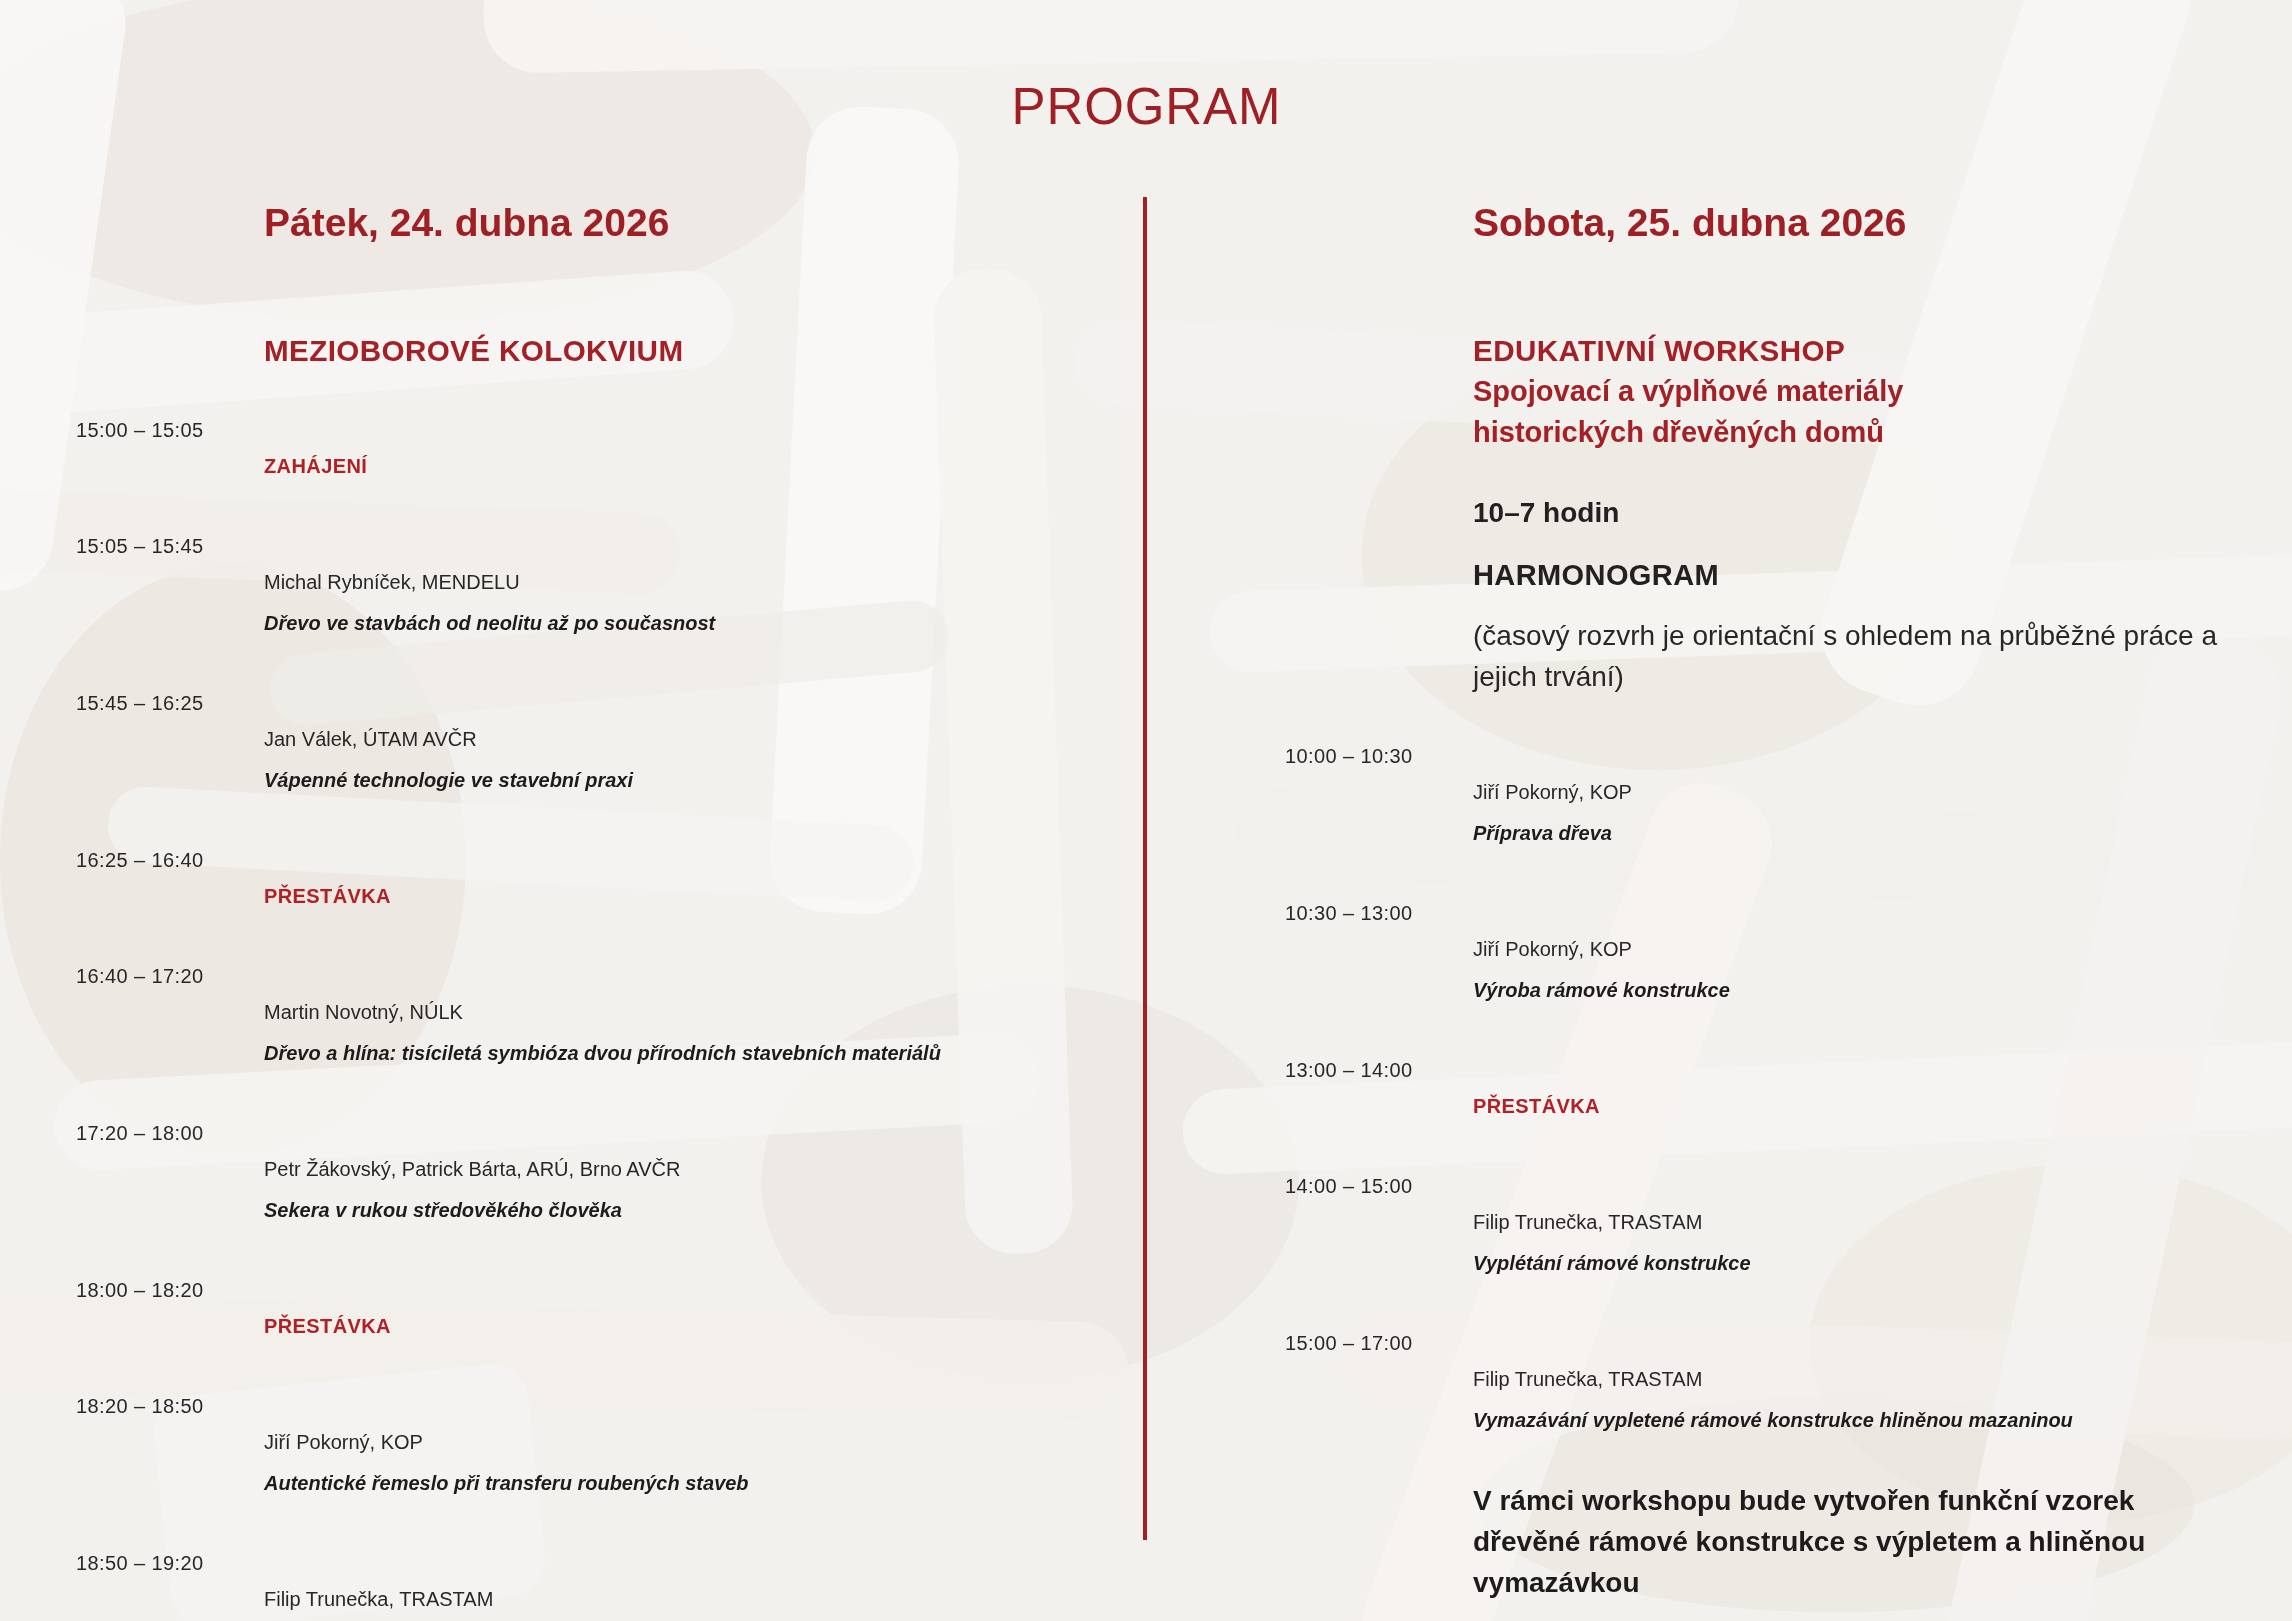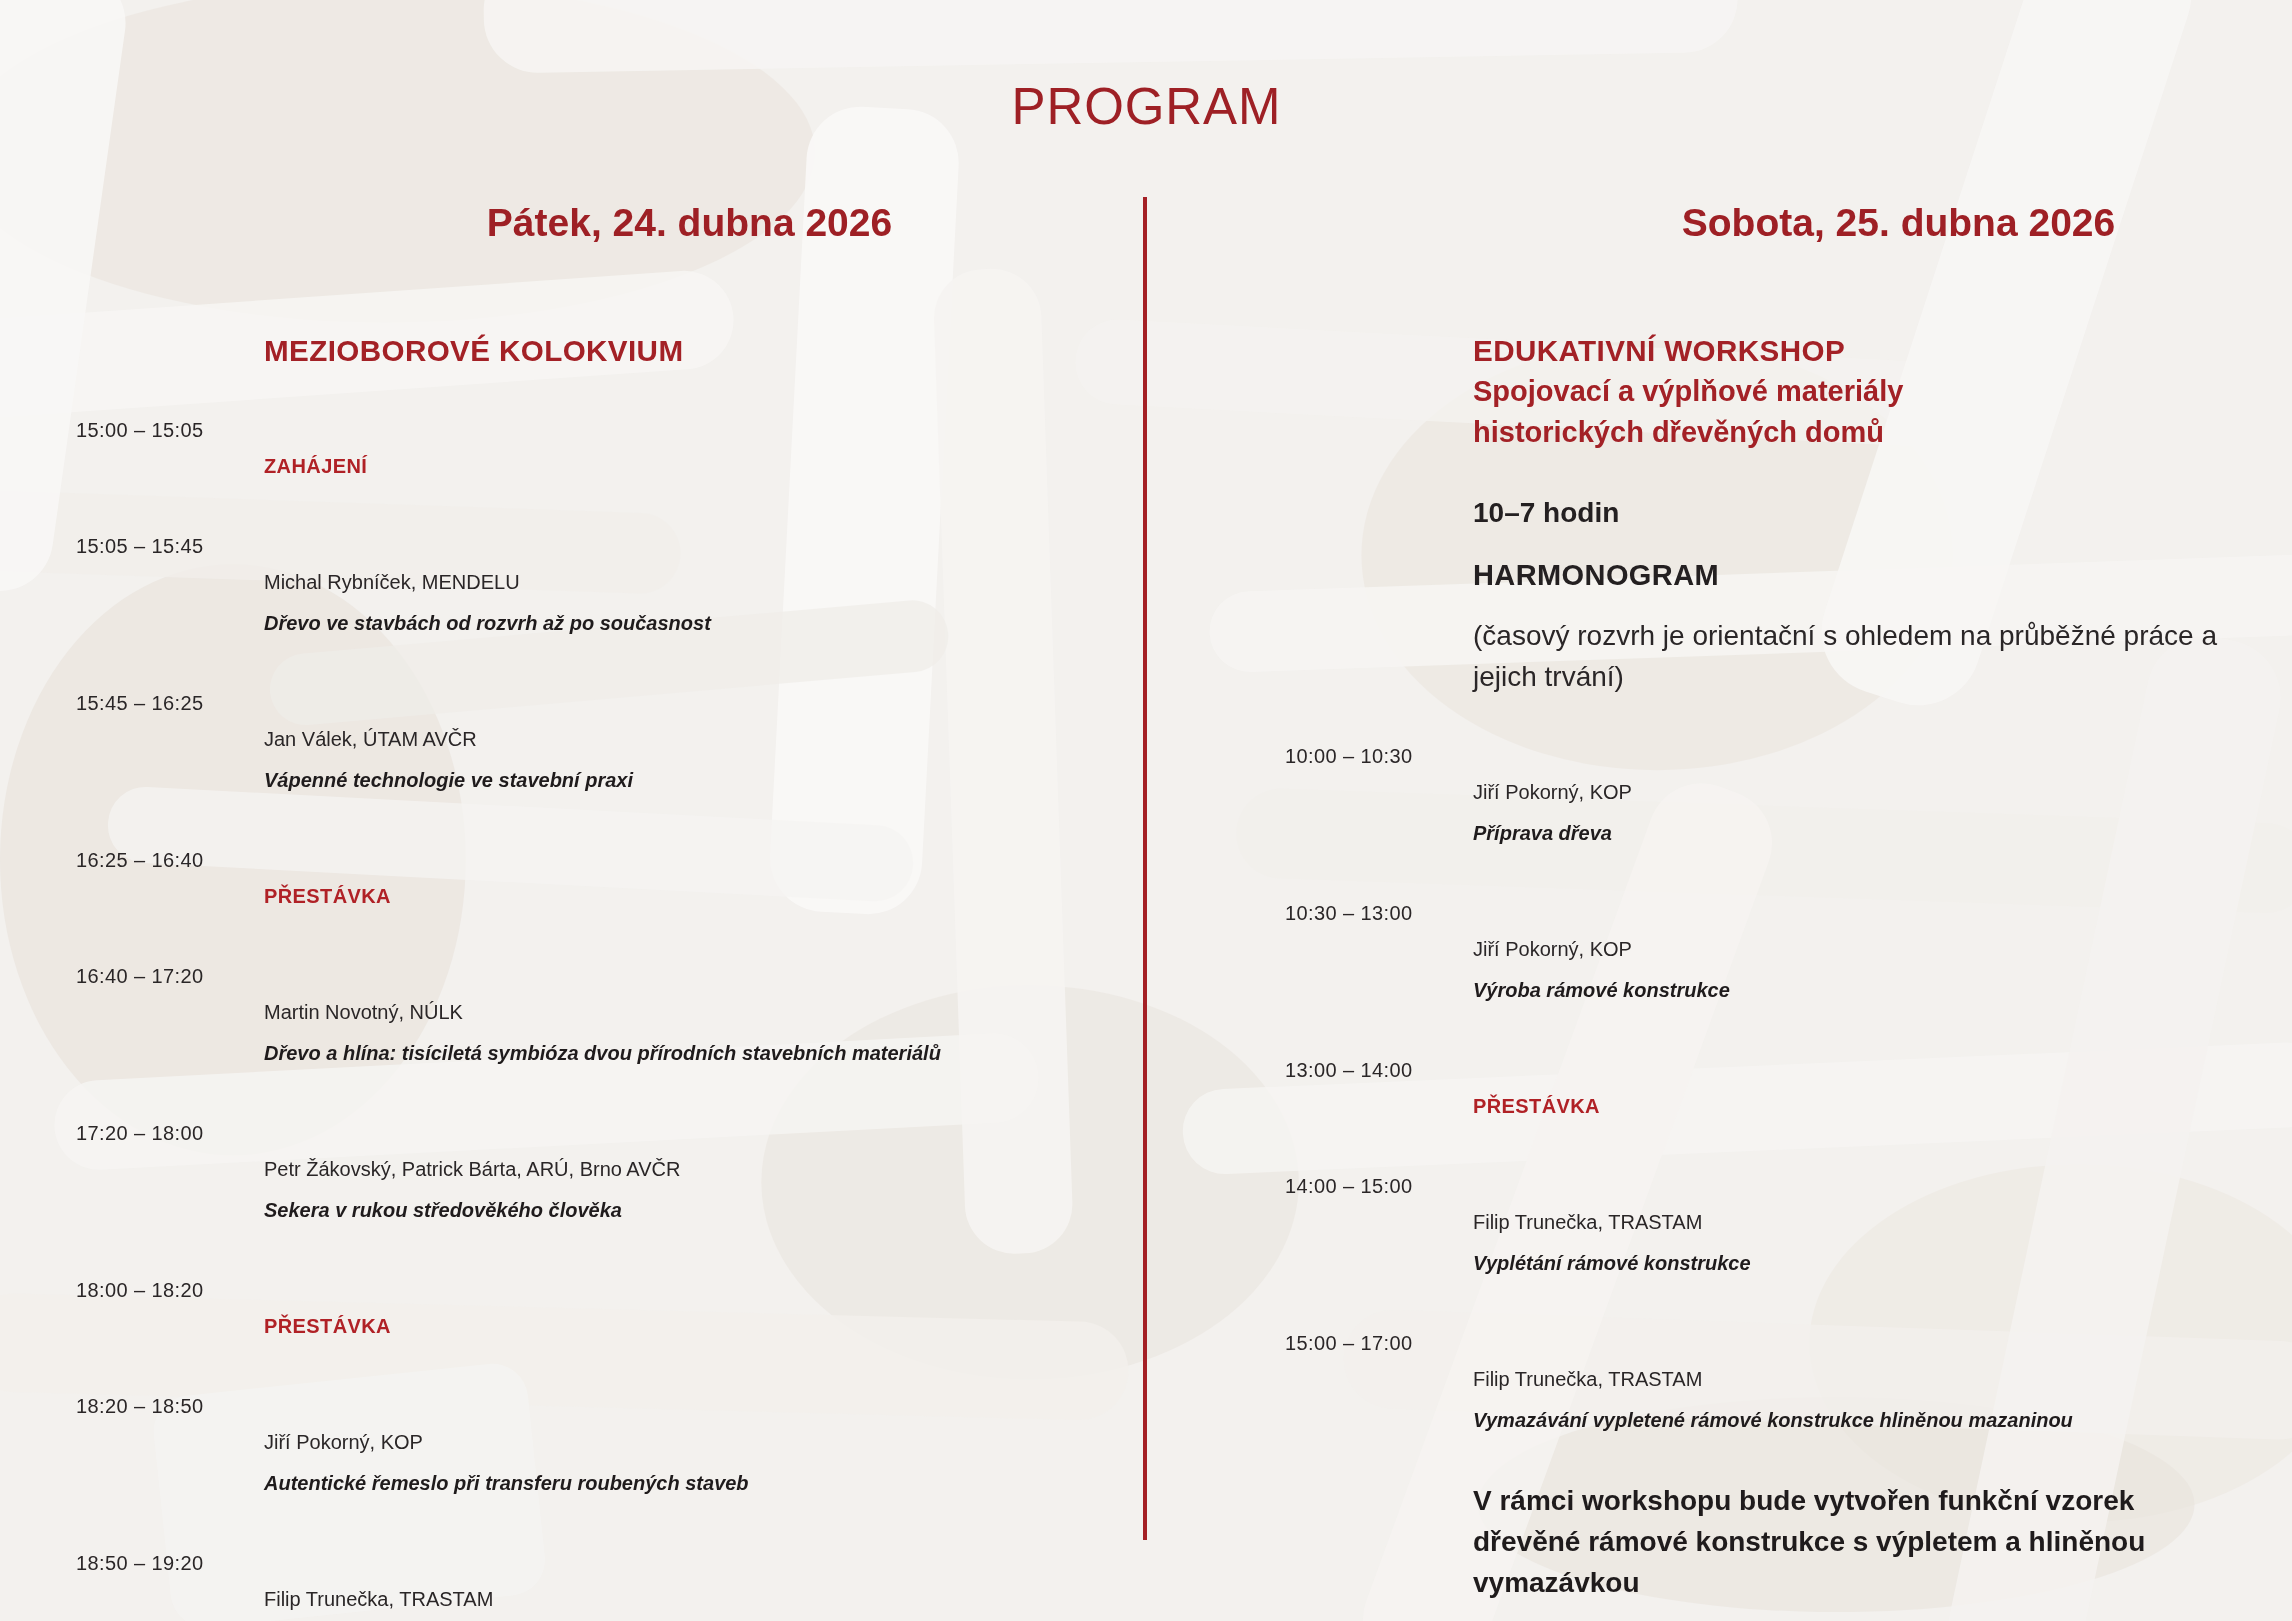--- a/index.html
+++ b/index.html
@@ -65,21 +65,20 @@
   }
   .col-left  { left: 76px;  }
   .col-right { left: 1285px; }
 
   .day-title {
     margin: 0 0 84px 188px;
     font-size: 39px;
     line-height: 47px;
     font-weight: bold;
     color: #9e2025;
-    text-align: center;
   }
 
   .section-heading {
     margin-left: 188px;
     font-size: 29.6px;
     line-height: 41px;
     font-weight: bold;
     letter-spacing: 0.4px;
     color: #a32126;
     margin-top: 16px;
@@ -217,21 +216,21 @@
         <div class="row">
           <div class="time">15:00 – 15:05</div>
           <div class="cell">
             <div class="break">ZAHÁJENÍ</div>
           </div>
         </div>
         <div class="row">
           <div class="time">15:05 – 15:45</div>
           <div class="cell">
             <div class="speaker">Michal Rybníček, MENDELU</div>
-            <div class="talk">Dřevo ve stavbách od rozvrh až po současnost</div>
+            <div class="talk">Dřevo ve stavbách od neolitu až po současnost</div>
           </div>
         </div>
         <div class="row">
           <div class="time">15:45 – 16:25</div>
           <div class="cell">
             <div class="speaker">Jan Válek, ÚTAM AVČR</div>
             <div class="talk">Vápenné technologie ve stavební praxi</div>
           </div>
         </div>
         <div class="row">

